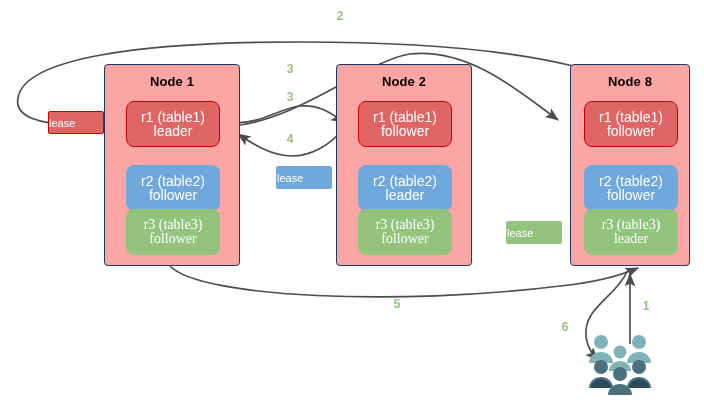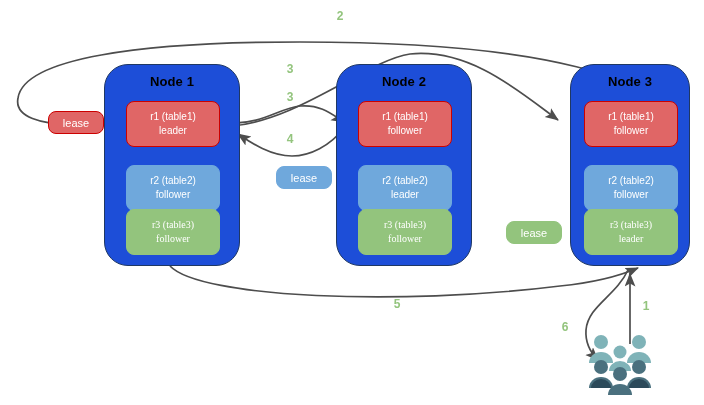--- a/index.html
+++ b/index.html
@@ -19,22 +19,22 @@
     position: absolute;
     left: 0;
     top: 0;
     width: 704px;
     height: 405px;
     pointer-events: none;
   }
   .node-box {
     position: absolute;
     border: 1.6px solid #1f3864;
-    border-radius: 24px;
-    background: #1d4ed8;
+    border-radius: 4px;
+    background: #fca5a5;
     box-sizing: border-box;
   }
   .node-title {
     position: absolute;
     left: 0;
     right: 0;
     top: 9px;
     text-align: center;
     font-size: 13px;
     font-weight: bold;
@@ -46,41 +46,41 @@
     left: 21px;
     width: 94px;
     height: 46px;
     border-radius: 8px;
     box-sizing: border-box;
     display: flex;
     flex-direction: column;
     align-items: center;
     justify-content: center;
     color: #ffffff;
-    font-size: 10px;
+    font-size: 14px;
     line-height: 14px;
     text-align: center;
   }
   .replica .ln { display: block; }
   .rep-red   { background: #e06666; border: 1.4px solid #cc0000; }
   .rep-blue  { background: #6fa8dc; border: 1.4px solid #6fa8dc; }
   .rep-green { background: #93c47d; border: 1.4px solid #93c47d; font-family: Liberation Serif, serif; }
   .rep-1 { top: 36px; }
   .rep-2 { top: 100px; }
   .rep-3 { top: 144px; }
 
   .lease {
     position: absolute;
     width: 56px;
     height: 23px;
-    border-radius: 8px;
+    border-radius: 2px;
     box-sizing: border-box;
     display: flex;
     align-items: center;
-    justify-content: center;
+    justify-content: flex-start;
     color: #ffffff;
     font-size: 11px;
   }
   .lease-red   { background: #e06666; border: 1.6px solid #cc0000; }
   .lease-blue  { background: #6fa8dc; border: 1.4px solid #6fa8dc; }
   .lease-green { background: #93c47d; border: 1.4px solid #93c47d; }
 
   .step-label {
     position: absolute;
     font-size: 12px;
@@ -150,21 +150,21 @@
       <span class="ln">r2 (table2)</span>
       <span class="ln">leader</span>
     </div>
     <div class="replica rep-green rep-3">
       <span class="ln">r3 (table3)</span>
       <span class="ln">follower</span>
     </div>
   </div>
 
   <div class="node-box" style="left:570px; top:64px; width:120px; height:202px;">
-    <div class="node-title">Node 3</div>
+    <div class="node-title">Node 8</div>
     <div class="replica rep-red rep-1" style="left:13px;">
       <span class="ln">r1 (table1)</span>
       <span class="ln">follower</span>
     </div>
     <div class="replica rep-blue rep-2" style="left:13px;">
       <span class="ln">r2 (table2)</span>
       <span class="ln">follower</span>
     </div>
     <div class="replica rep-green rep-3" style="left:13px;">
       <span class="ln">r3 (table3)</span>

